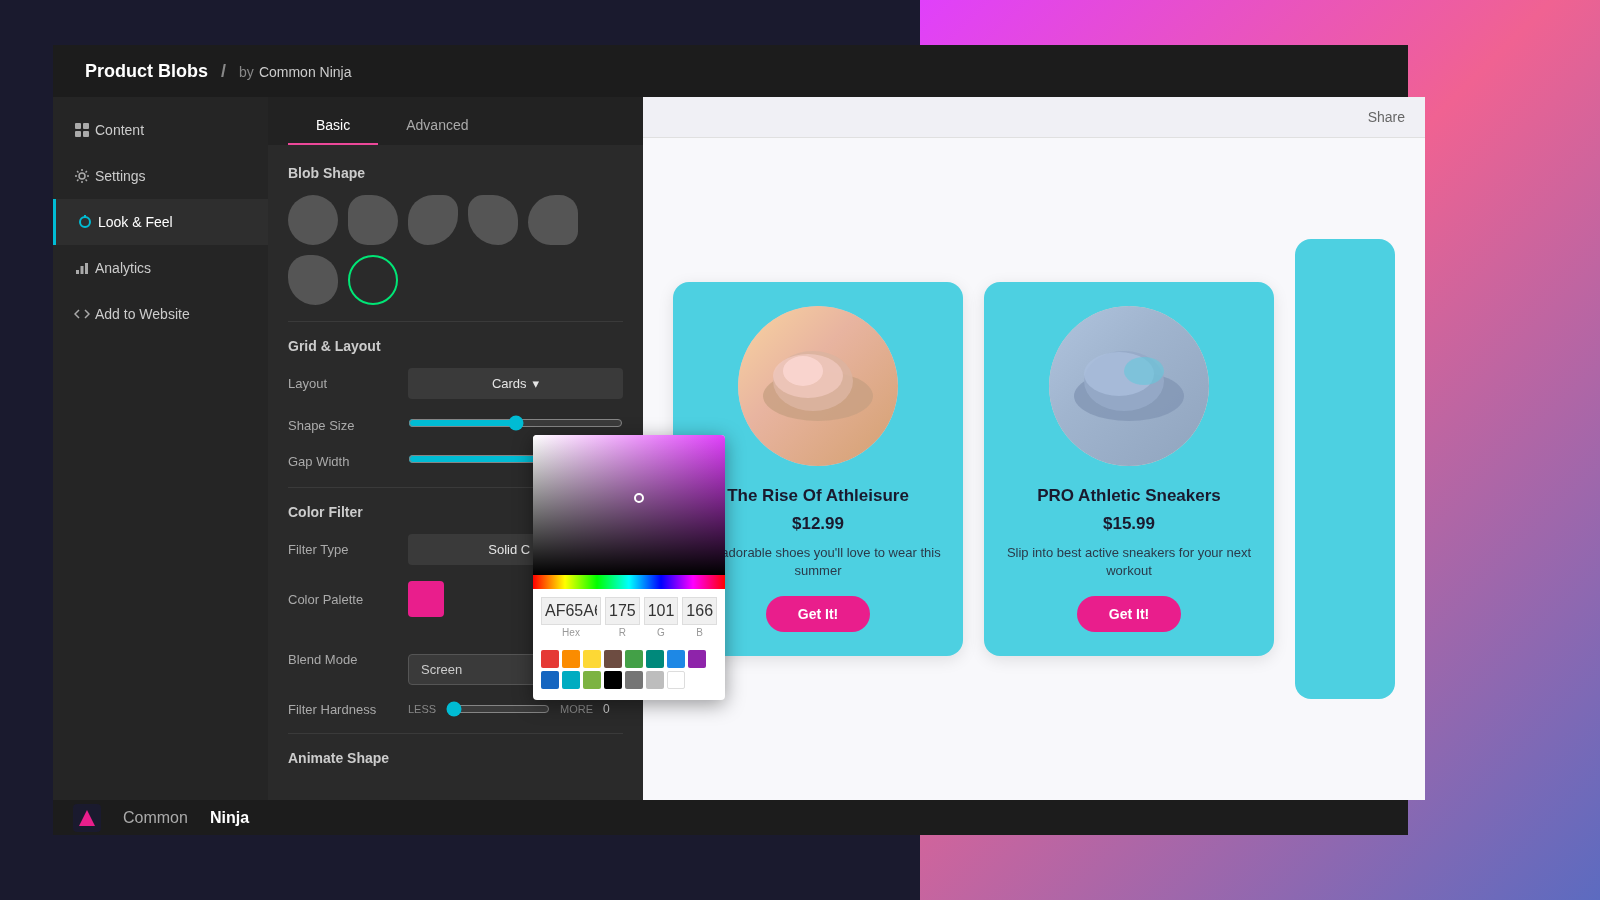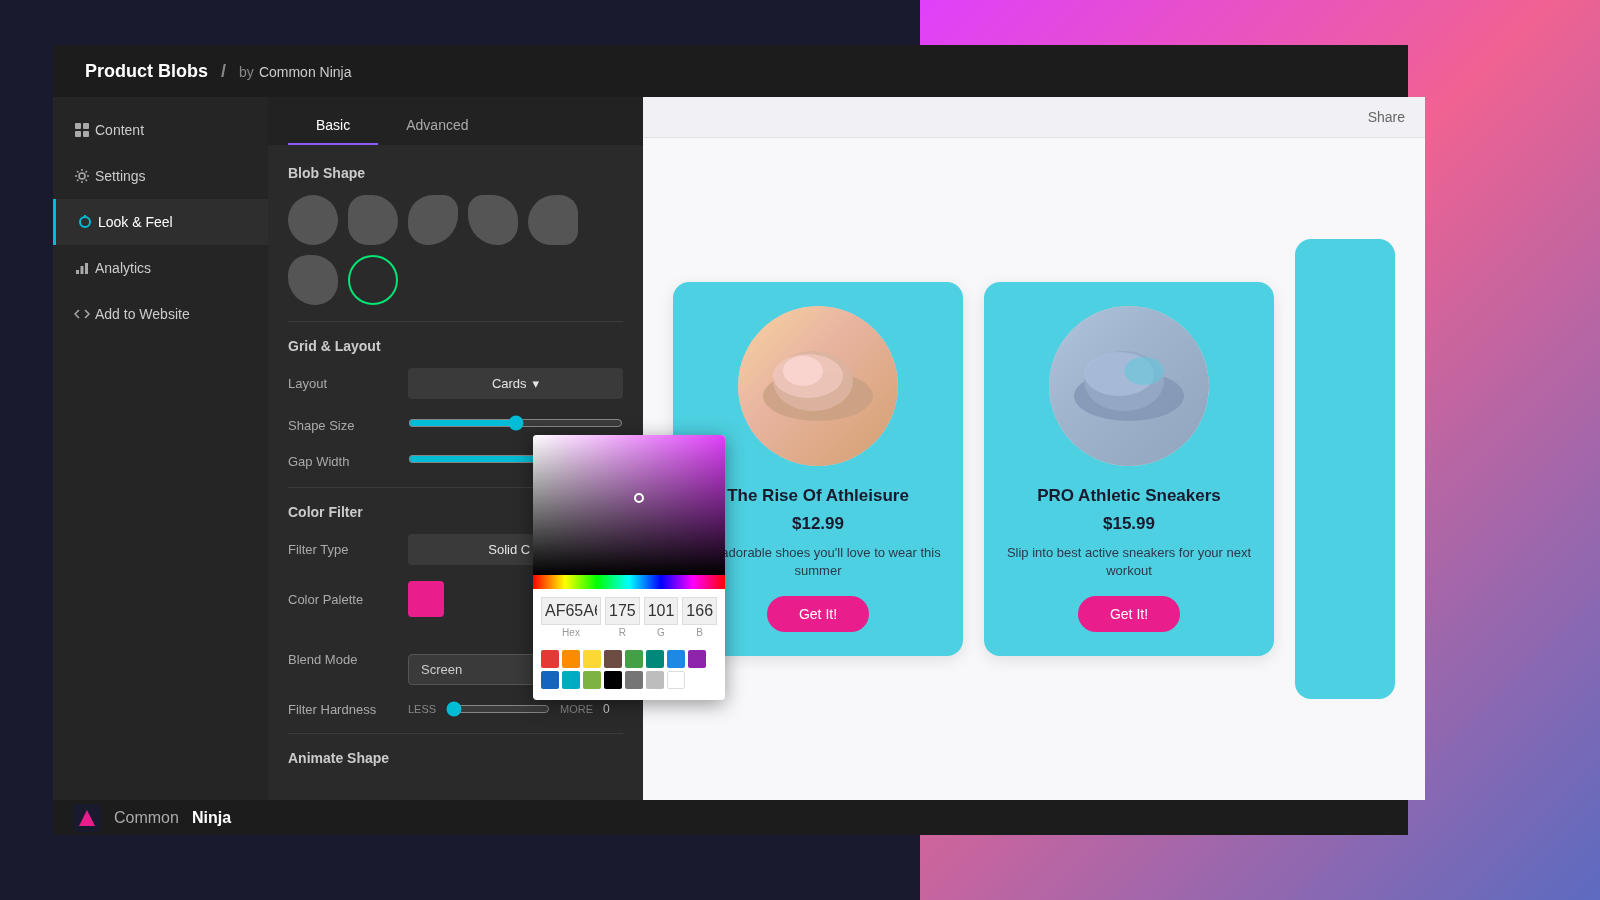--- a/index.html
+++ b/index.html
@@ -116,21 +116,21 @@
     }
     .tab {
       padding: 10px 28px;
       font-size: 14px;
       color: #aaa;
       cursor: pointer;
       border-bottom: 2px solid transparent;
     }
     .tab.active {
       color: #fff;
-      border-bottom: 2px solid #8b5cf6;
+      border-bottom: 2px solid #ec4899;
     }
 
     .panel-content {
       padding: 20px;
     }
 
     .section-title {
       color: #ccc;
       font-size: 14px;
       font-weight: 600;
@@ -394,21 +394,21 @@
       margin-bottom: 16px;
       line-height: 1.4;
     }
     .get-it-btn {
       background: #e91e8c;
       color: #fff;
       border: none;
       padding: 10px 32px;
       border-radius: 25px;
       font-size: 14px;
-      font-weight: 400;
+      font-weight: 700;
       cursor: pointer;
     }
 
     .product-card-partial {
       background: #4dd0e1;
       border-radius: 16px;
       width: 100px;
       height: 460px;
       flex-shrink: 0;
     }
@@ -419,21 +419,21 @@
       height: 52px;
       display: flex;
       align-items: center;
       padding: 0 20px;
     }
     .footer-brand {
       color: #fff;
       font-size: 16px;
       display: flex;
       align-items: center;
-      gap: 13px;
+      gap: 22px;
     }
     .footer-logo {
       width: 28px;
       height: 28px;
       background: #1a1a2e;
       border-radius: 4px;
       display: flex;
       align-items: center;
       justify-content: center;
       color: #fff;

